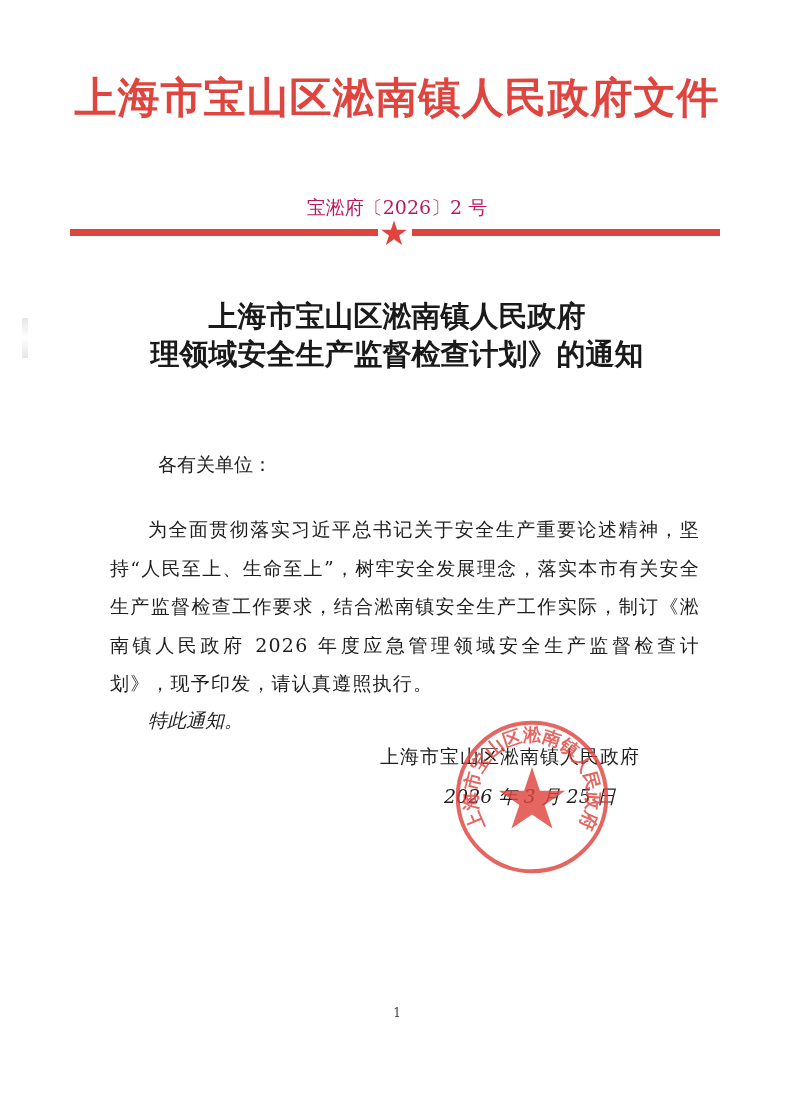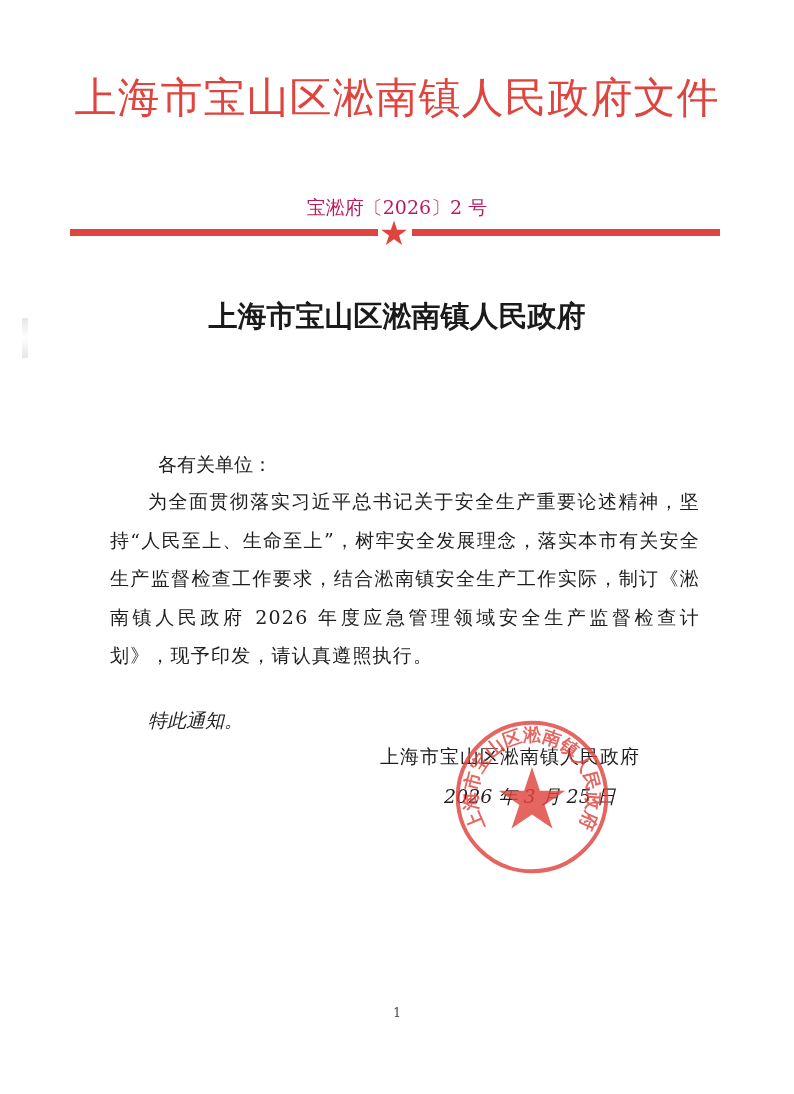--- a/index.html
+++ b/index.html
@@ -1,38 +1,38 @@
 <!DOCTYPE html>
 <html><head>
 <meta charset="utf-8">
 <style>
   html, body { margin: 0; padding: 0; background: #ffffff; }
   body { width: 794px; height: 1094px; position: relative; overflow: hidden;
          font-family: "DejaVu Serif", "Liberation Serif", serif; color: #1e1e1e; }
   .abs { position: absolute; }
 
   .masthead { left: 0; width: 794px; top: 70px; text-align: center;
-    font-family: "DejaVu Sans", "Liberation Sans", sans-serif; font-weight: normal;
+    font-family: "DejaVu Sans", "Liberation Sans", sans-serif; font-weight: bold;
     font-size: 42px; letter-spacing: 1px; line-height: 56px; }
 
   .docnum { left: 0; width: 794px; top: 193px; text-align: center;
     font-size: 19px; line-height: 28px; color: #be185d; }
 
   .rule { top: 229px; height: 7px; }
   .rule-left { left: 70px; width: 308px; }
   .rule-right { left: 412px; width: 308px; }
   .rule-star { left: 380px; top: 219px; width: 28px; height: 28px; }
 
   .title { left: 0; width: 794px; top: 297px; text-align: center;
     font-weight: bold; font-size: 29px; line-height: 38px; color: #1a1a1a; }
   .title div { white-space: nowrap; }
 
   .body { left: 110px; width: 590px; font-size: 19px; color: #1e1e1e; }
   .salutation { top: 450px; line-height: 28px; margin-left: 48px; }
-  .para { top: 482px; line-height: 38.5px; text-indent: 38px; text-align: justify; letter-spacing: 1.2px; }
+  .para { top: 510px; line-height: 38.5px; text-indent: 38px; text-align: justify; letter-spacing: 1.2px; }
   .closing { top: 706px; line-height: 28px; left: 148px; font-style: italic; }
 
   .sign-org { left: 380px; width: 300px; top: 742px; font-size: 19px; line-height: 28px; letter-spacing: 1px; }
   .sign-date { left: 444px; width: 220px; top: 782px; font-size: 19px; line-height: 28px; font-style: italic; }
 
   .seal { left: 453px; top: 718px; width: 158px; height: 158px; opacity: 0.82; }
 
   .pagenum { left: 0; width: 794px; top: 1006px; text-align: center; font-size: 12px; color: #444; }
 
   .artifact { left: 22px; top: 318px; width: 6px; height: 40px; opacity: 0.25; }
@@ -45,20 +45,21 @@
 <div class="abs docnum">宝淞府〔2026〕2 号</div>
 
 <div class="abs rule rule-left" style="background:#e0443e;"></div>
 <svg class="abs rule-star" viewBox="0 0 100 100">
   <polygon points="50,5 61,38 96,38 68,59 79,93 50,72 21,93 32,59 4,38 39,38" fill="#e0443e"></polygon>
 </svg>
 <div class="abs rule rule-right" style="background:#e0443e;"></div>
 
 <div class="abs title">
   <div>上海市宝山区淞南镇人民政府</div>
+  <div>理领域安全生产监督检查计划》的通知</div>
 </div>
 
 <div class="abs body salutation">各有关单位：</div>
 <div class="abs body para">为全面贯彻落实习近平总书记关于安全生产重要论述精神，坚持“人民至上、生命至上”，树牢安全发展理念，落实本市有关安全生产监督检查工作要求，结合淞南镇安全生产工作实际，制订《淞南镇人民政府 2026 年度应急管理领域安全生产监督检查计划》，现予印发，请认真遵照执行。</div>
 <div class="abs body closing">特此通知。</div>
 
 <div class="abs sign-org">上海市宝山区淞南镇人民政府</div>
 <div class="abs sign-date">2026 年 3 月 25 日</div>
 
 <svg class="abs seal" viewBox="0 0 200 200">

